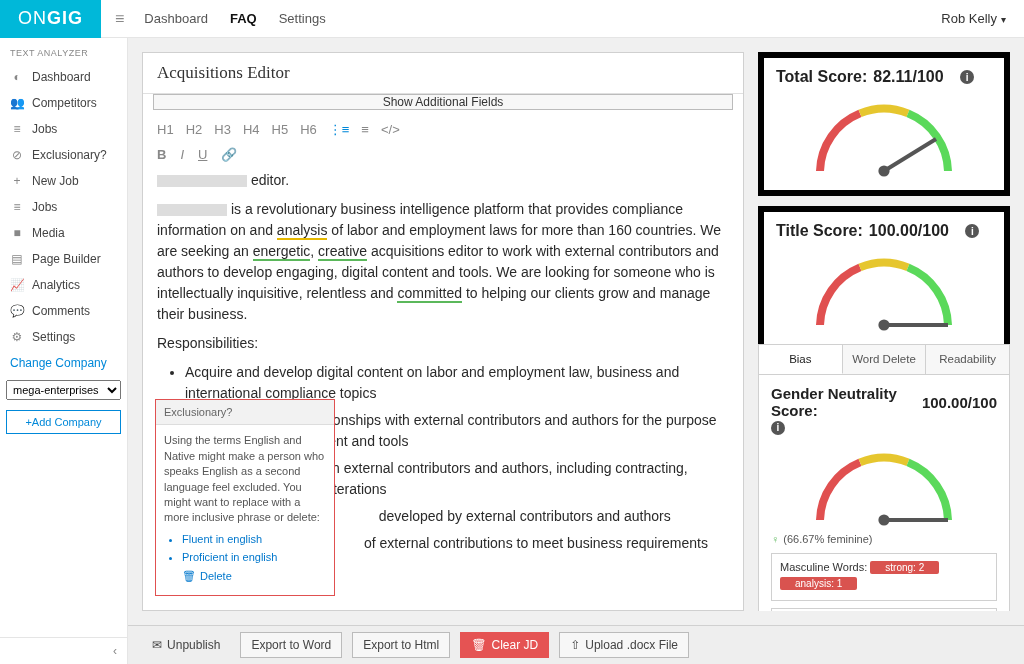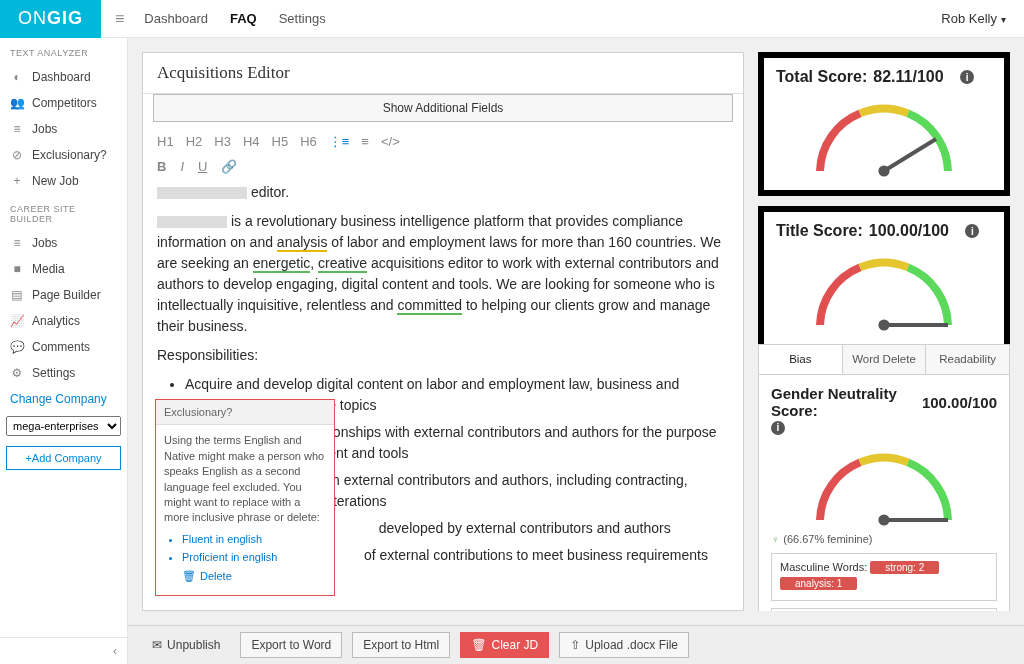--- a/index.html
+++ b/index.html
@@ -23,21 +23,21 @@
 .side-link { color: #0088d9; padding: 6px 10px; cursor: pointer; font-size: 12px; }
 .company-select { margin: 4px 6px; width: calc(100% - 12px); font-size: 11px; padding: 2px; }
 .add-company { margin: 6px; border: 1px solid #0088d9; color: #0088d9; background: #fff; padding: 5px 8px; font-size: 11px; cursor: pointer; }
 .sidebar-collapse { margin-top: auto; border-top: 1px solid #e5e5e5; text-align: right; padding: 6px 10px; color: #888; cursor: pointer; }
 
 .main-col { flex: 1; display: flex; flex-direction: column; overflow: hidden; background: #f0f0f0; }
 .breadcrumb { background: #fff; padding: 8px 14px; font-size: 12px; color: #444; border-bottom: 1px solid #e5e5e5; }
 .content-row { display: flex; flex: 1; overflow: hidden; padding: 14px; gap: 14px; }
 .editor-panel { flex: 1; background: #fff; border: 1px solid #d0d0d0; display: flex; flex-direction: column; overflow: hidden; position: relative;}
 .editor-header { padding: 10px 14px; font-family: Georgia, serif; font-size: 17px; color: #333; border-bottom: 1px solid #e0e0e0; }
-.additional-fields { margin: 0 10px 8px; border: 1px solid #bbb; background: #f7f7f7; text-align: center; font-size: 12px; padding: 6px; cursor: pointer; }
+.additional-fields { margin: 0 10px 8px; border: 1px solid #bbb; background: #f7f7f7; text-align: center; font-size: 12px; cursor: pointer; }
 .toolbar { display: flex; gap: 12px; padding: 4px 14px 10px; color: #888; font-size: 13px; align-items: center; flex-wrap: wrap; }
 .toolbar span { cursor: pointer; }
 .toolbar2 { display: flex; gap: 14px; padding: 0 14px 8px; color: #888; font-size: 13px; align-items: center; }
 .toolbar2 span { cursor: pointer; }
 .editor-body { flex: 1; overflow-y: auto; padding: 0 14px 14px; font-size: 14px; line-height: 1.5; color: #2a2a2a; }
 .editor-body p { margin-bottom: 8px; }
 .editor-body ul { padding-left: 28px; margin-bottom: 8px; }
 .editor-body li { margin-bottom: 6px; list-style: disc; }
 .redacted { display: inline-block; background: #ddd; height: 12px; vertical-align: middle; }
 .underline-y { border-bottom: 2px solid #e6b800; }
@@ -107,21 +107,20 @@
         </div>
       <div class="side-item">
           <span class="ico">⊘</span>
           <span>Exclusionary?</span>
         </div>
       <div class="side-item">
           <span class="ico">+</span>
           <span>New Job</span>
         </div>
 
-      <div class="side-section-title">CAREER SITE BUILDER</div>
       <div class="side-item">
           <span class="ico">≡</span>
           <span>Jobs</span>
         </div>
       <div class="side-item">
           <span class="ico">■</span>
           <span>Media</span>
         </div>
       <div class="side-item">
           <span class="ico">▤</span>

